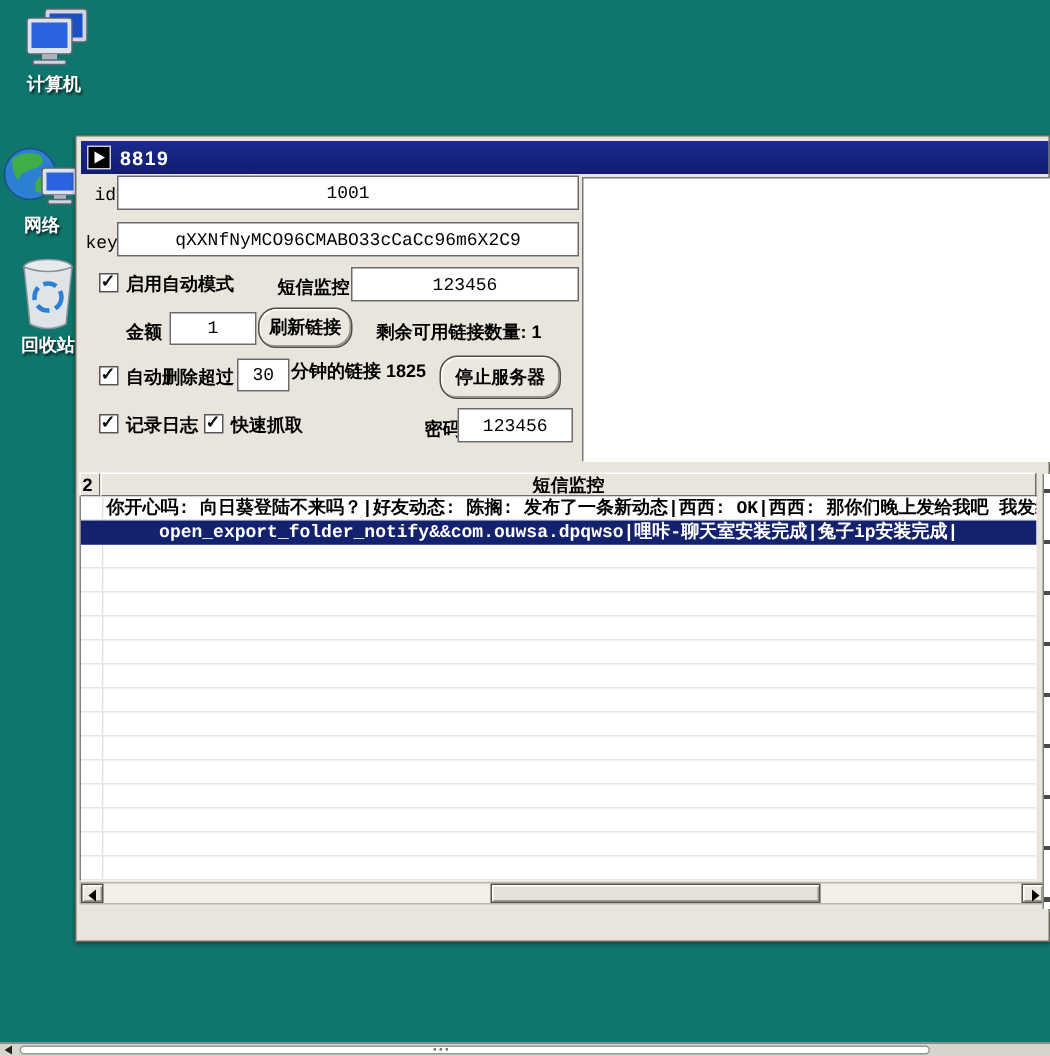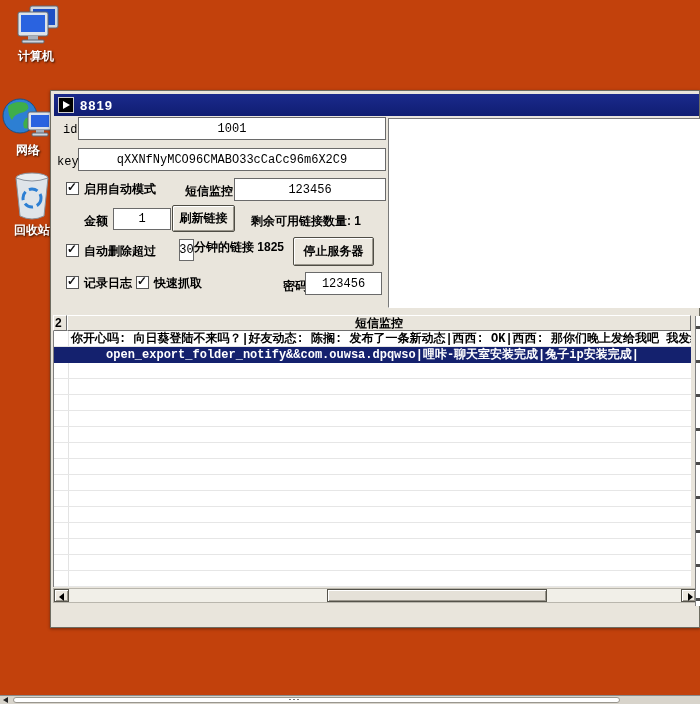--- a/index.html
+++ b/index.html
@@ -1,17 +1,17 @@
 <!DOCTYPE html>
 <html><head>
 <meta charset="utf-8">
 <style>
   html,body{margin:0;padding:0;}
   body{font-family:"Liberation Sans",sans-serif;}
-  #stage{position:relative;width:700px;height:704px;overflow:hidden;background:#c2410c;}
+  #stage{position:relative;width:700px;height:704px;overflow:hidden;background:#0f766e;}
 
   
   .dicon{position:absolute;width:64px;text-align:center;}
   .dicon .art{display:block;margin:0 auto;}
   .dicon .cap{display:block;margin-top:2px;color:#fff;font-size:12px;font-weight:bold;
               text-shadow:1px 1px 2px rgba(0,0,0,.8);}
 
   
   .win{position:absolute;left:50px;top:90px;width:650px;height:538px;
        background:#E9E5DC;border:1px solid #6E6C61;box-sizing:border-box;
@@ -23,21 +23,21 @@
   .appicon::after{content:"";position:absolute;left:4px;top:3px;border-left:7px solid #fff;
                   border-top:4px solid transparent;border-bottom:4px solid transparent;}
   .titletext{color:#fff;font-size:13px;font-weight:bold;margin-left:6px;letter-spacing:1px;}
 
   .lbl{position:absolute;font-size:12px;font-weight:bold;color:#000;white-space:nowrap;}
   .mono{font-family:"Liberation Mono",monospace;font-weight:normal;}
   .field{position:absolute;background:#fff;border:1px solid #6a6a6a;box-sizing:border-box;
          font-family:"Liberation Mono",monospace;font-size:12px;color:#000;
          display:flex;align-items:center;justify-content:center;overflow:hidden;}
   .btn{position:absolute;background:#ECE8DF;border:1px solid #4f4d45;box-sizing:border-box;
-       box-shadow:inset 1px 1px 0 #ffffff, inset -1px -1px 0 #9a968c;border-radius:2px;
+       box-shadow:inset 1px 1px 0 #ffffff, inset -1px -1px 0 #9a968c;border-radius:12px;
        font-size:12px;font-weight:bold;display:flex;align-items:center;justify-content:center;
        cursor:default;white-space:nowrap;}
   .cb{position:absolute;width:13px;height:13px;background:#fff;border:1px solid #555;
       box-sizing:border-box;}
   .cb.checked::after{content:"✓";position:absolute;left:0px;top:-3px;font-size:12px;
       font-weight:bold;color:#111;}
 
   .rpane{position:absolute;left:337px;top:27px;width:313px;height:190px;background:#fff;
          border:1px solid;border-color:#7a7a7a #fff #fff #7a7a7a;box-sizing:border-box;}
 
@@ -165,21 +165,21 @@
     <span class="lbl" style="left:134px;top:92px;">短信监控</span>
     <div class="field" style="left:183px;top:87px;width:152px;height:23px;">123456</div>
 
     <span class="lbl" style="left:33px;top:122px;">金额</span>
     <div class="field" style="left:62px;top:117px;width:58px;height:22px;">1</div>
     <div class="btn" style="left:121px;top:114px;width:63px;height:27px;">刷新链接</div>
     <span class="lbl" style="left:200px;top:122px;">剩余可用链接数量: 1</span>
 
     <div class="cb checked" style="left:15px;top:153px;"></div>
     <span class="lbl" style="left:33px;top:152px;">自动删除超过</span>
-    <div class="field" style="left:107px;top:148px;width:15px;height:22px;margin-left:21px;">30</div>
+    <div class="field" style="left:107px;top:148px;width:35px;height:22px;">30</div>
     <span class="lbl" style="left:143px;top:148px;">分钟的链接 1825</span>
     <div class="btn" style="left:242px;top:146px;width:81px;height:29px;">停止服务器</div>
 
     <div class="cb checked" style="left:15px;top:185px;"></div>
     <span class="lbl" style="left:33px;top:184px;">记录日志</span>
     <div class="cb checked" style="left:85px;top:185px;"></div>
     <span class="lbl" style="left:103px;top:184px;">快速抓取</span>
     <span class="lbl" style="left:232px;top:187px;text-align:right;">密码</span>
     <div class="field" style="left:254px;top:181px;width:77px;height:23px;">123456</div>
 

